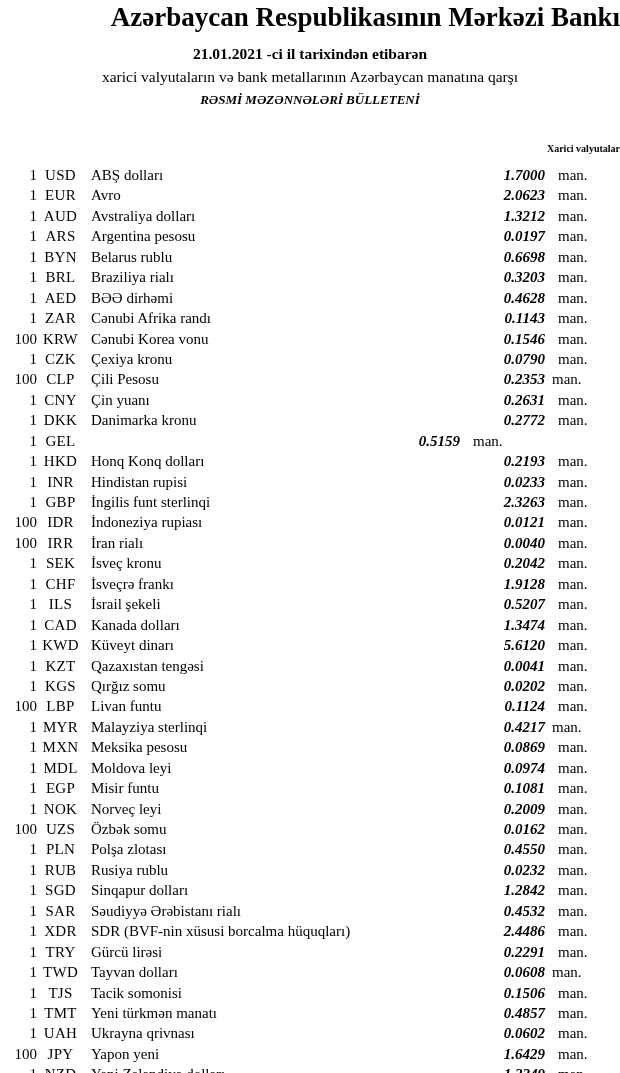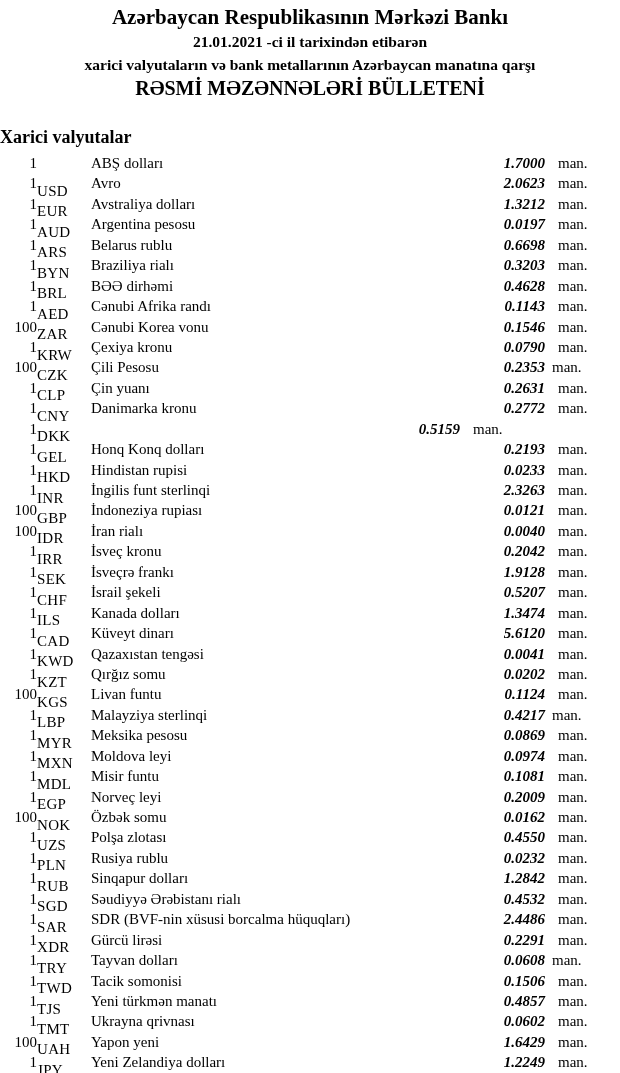--- a/index.html
+++ b/index.html
@@ -11,60 +11,62 @@
     position: relative;
     width: 620px;
     height: 1073px;
     background: #ffffff;
     color: #000000;
     font-family: "Liberation Serif", "DejaVu Serif", serif;
     overflow: hidden;
   }
   .doc-header { text-align: center; }
   .bank-name {
-    margin: 4px 0 0 0;
-    font-size: 21px;
+    margin: 4px 0 12px 0;
+    font-size: 27px;
     line-height: 26px;
     font-weight: bold;
+    text-align: right;
   }
   .date-line {
     font-size: 15.5px;
     line-height: 23px;
     font-weight: bold;
   }
   .subtitle-line {
     font-size: 15.5px;
     line-height: 23px;
-    font-weight: bold;
+    font-weight: normal;
   }
   .bulletin-title {
-    font-size: 20px;
+    font-size: 13px;
     line-height: 24px;
     font-weight: bold;
+    font-style: italic;
   }
   .section-title {
     margin-top: 27px;
-    text-align: left;
-    font-size: 18px;
+    text-align: right;
+    font-size: 10px;
     line-height: 20px;
     font-weight: bold;
   }
   .currency-table {
     margin-top: 6px;
   }
   .row {
     display: grid;
     grid-template-columns: 37px 47px 1fr 85px 75px;
     height: 20.45px;
     line-height: 20.45px;
     font-size: 15px;
     white-space: nowrap;
   }
   .cell-qty   { text-align: right; }
-  .cell-code  { letter-spacing: 0.3px; margin-top: 28px; }
+  .cell-code  { text-align: center; letter-spacing: 0.3px; }
   .cell-name  { padding-left: 7px; overflow: hidden; }
   .cell-rate  { text-align: right; font-weight: bold; font-style: italic; }
   .cell-unit  { padding-left: 13px; }
   .cell-unit.tight { padding-left: 7px; }
 </style>
 </head>
 <body>
 
 <div class="page">
 

